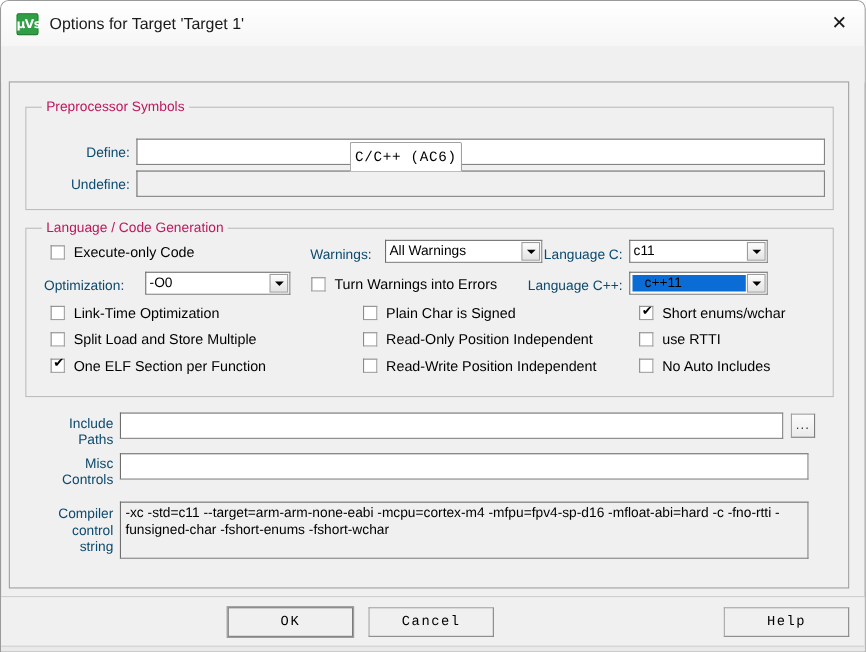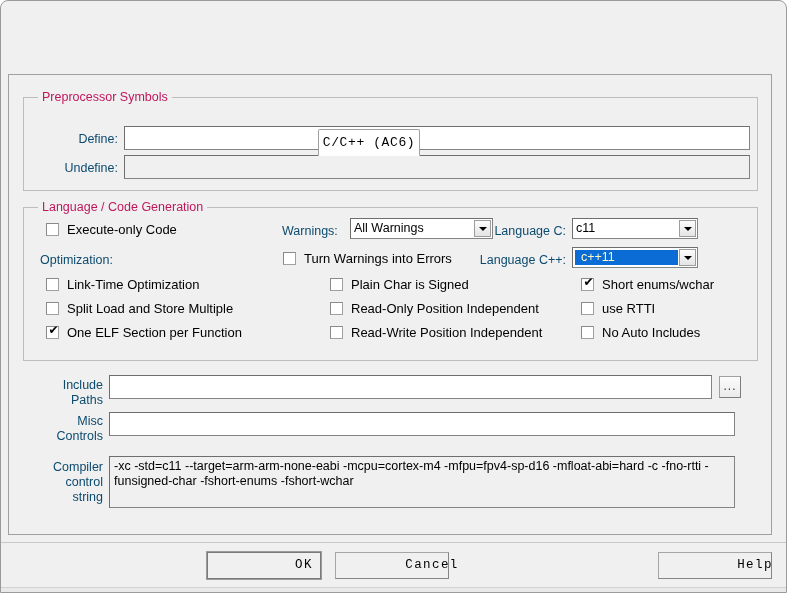--- a/index.html
+++ b/index.html
@@ -167,23 +167,23 @@
     border:1px solid #848484;
     border-top-color:#6e6e6e;
     border-left-color:#6e6e6e;
   }
   .combo .val{
     position:absolute;left:3px;top:0;right:20px;height:100%;
     line-height:19px;font-size:12.5px;color:#000;
     white-space:nowrap;overflow:hidden;
   }
   .combo.focused .val{
-    background:#0a6cd4;color:#fef9c3;
+    background:#0a6cd4;color:#000000;
     left:2px;right:19px;top:2px;height:calc(100% - 4px);
-    line-height:15px;padding-left:6px;
+    line-height:15px;padding-left:11px;
   }
   .combo .arrowbox{
     position:absolute;right:1px;top:1px;width:17px;bottom:1px;
     background:linear-gradient(#fdfdfd,#e4e4e4);
     border:1px solid #9d9d9d;
     box-sizing:border-box;
   }
   .combo .arrowbox .caret{
     position:absolute;left:50%;top:50%;
     margin-left:-4px;margin-top:-2px;
@@ -220,41 +220,49 @@
     border-bottom-color:#858585;
     font-family:"Liberation Mono", monospace;
     font-size:12.5px;
     color:#000;
     text-align:center;
     letter-spacing:1.4px;
   }
   .btn .cap{
     position:absolute;left:0;top:0;width:100%;height:100%;
     line-height:25px;
-    padding-left:40px;
   }
   .btn.default{
     border:1px solid #7a7a7a;
     box-shadow:0 0 0 1px #9b9b9b;
   }
   .bottombar{
     position:absolute;left:0;top:542px;width:787px;height:51px;
     background:#f0f0f0;
   }
   .footer-line{
     position:absolute;left:0;top:586px;width:787px;height:7px;
     background:#e9e9e9;
     border-top:1px solid #d2d2d2;
   }
 </style>
 </head>
 <body>
 
 <div class="window">
 
+  <div class="titlebar">
+    <div class="app-icon">
+      <span class="glyph">µVs</span>
+    </div>
+    <div class="title-text">Options for Target 'Target 1'</div>
+    <div class="close-btn">
+      <span class="x">✕</span>
+    </div>
+  </div>
 
   <div class="tabstrip">
     <div class="tab" style="left:8px;width:62px;">Device</div>
     <div class="tab" style="left:70px;width:63px;">Target</div>
     <div class="tab" style="left:133px;width:63px;">Output</div>
     <div class="tab" style="left:196px;width:66px;">Listing</div>
     <div class="tab" style="left:262px;width:55px;">User</div>
     <div class="tab active" style="left:317px;width:102px;">C/C++ (AC6)</div>
     <div class="tab" style="left:419px;width:55px;text-align:left;padding-left:8px;">Asm</div>
     <div class="tab" style="left:474px;width:62px;">Linker</div>
@@ -274,20 +282,26 @@
       <input class="tinput disabled" style="left: 100px; top: 57px; width: 626px; height: 24px;" value="">
     </div>
 
     <div class="group" style="left:14px;top:132px;width:735px;height:154px;">
       <span class="group-title">Language / Code Generation</span>
 
       <div class="cb" style="left:22px;top:15px;"></div>
       <span class="cb-label" style="left:43px;top:15px;">Execute-only Code</span>
 
       <span class="lbl" style="left:16px;top:44px;">Optimization:</span>
+      <div class="combo" style="left:108px;top:39px;width:132px;height:21px;">
+        <span class="val">-O0</span>
+        <span class="arrowbox">
+            <span class="caret"></span>
+          </span>
+      </div>
 
       <div class="cb" style="left:22px;top:70px;"></div>
       <span class="cb-label" style="left:43px;top:70px;">Link-Time Optimization</span>
 
       <div class="cb" style="left:22px;top:94px;"></div>
       <span class="cb-label" style="left:43px;top:94px;">Split Load and Store Multiple</span>
 
       <div class="cb" style="left:22px;top:118px;">
         <span class="tick">✔</span>
       </div>

